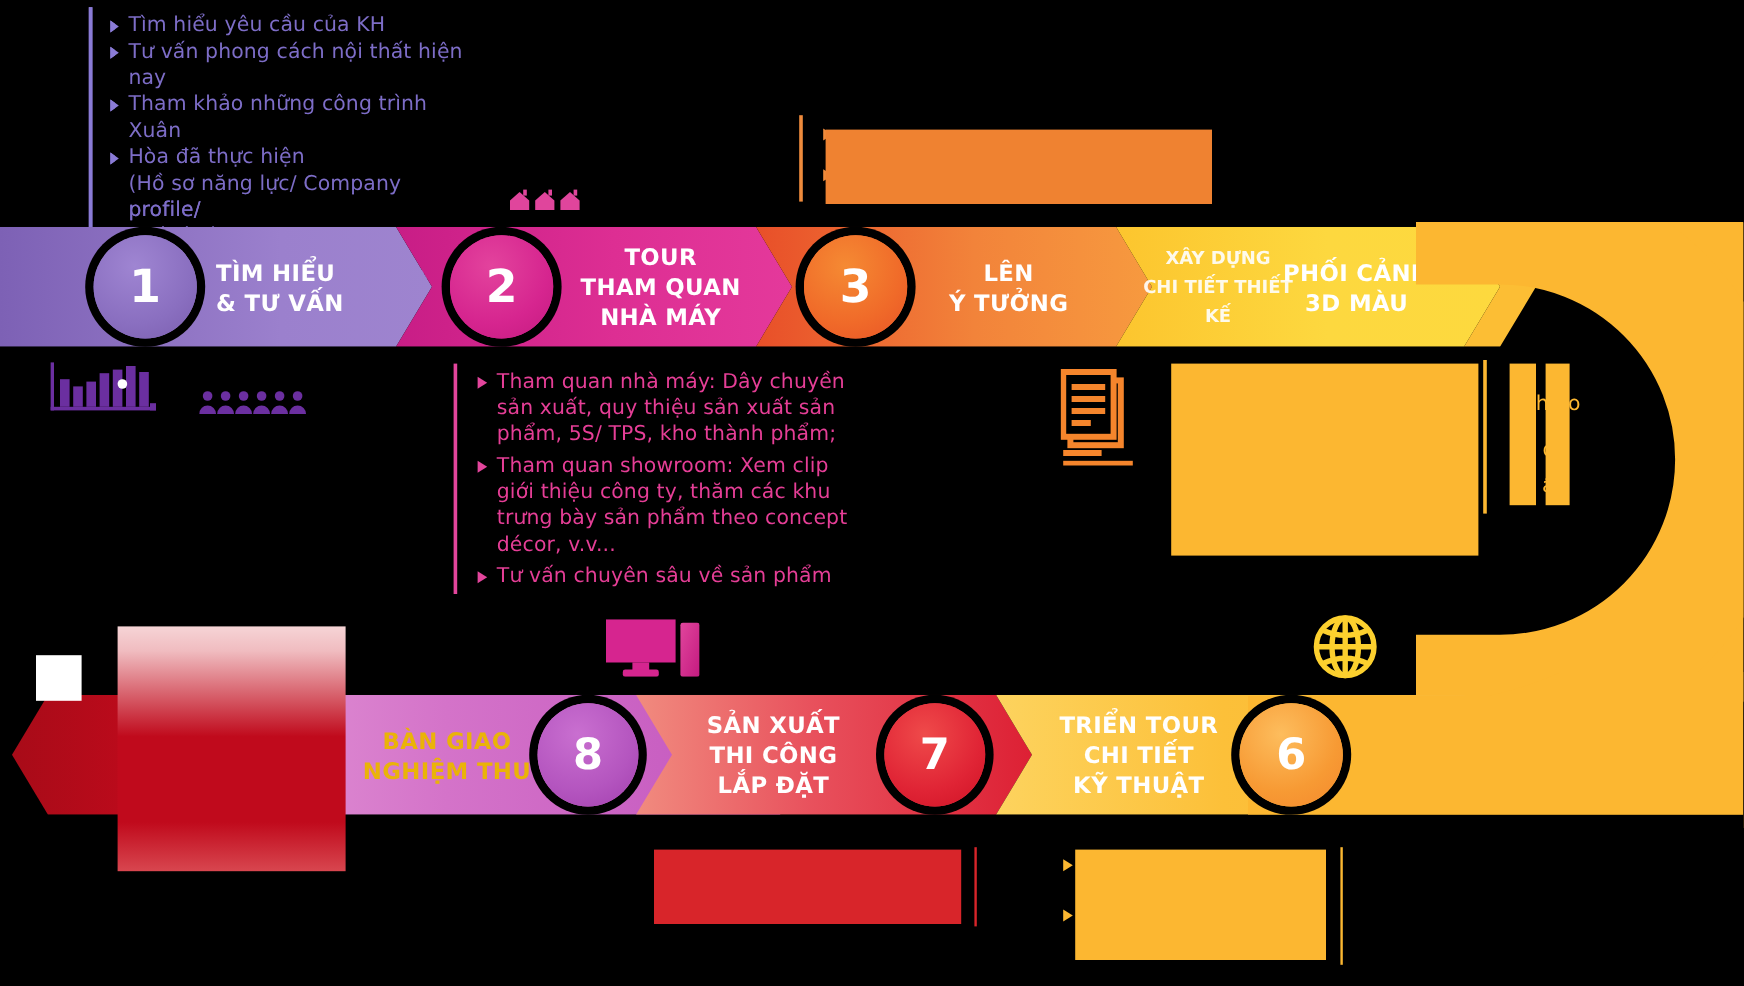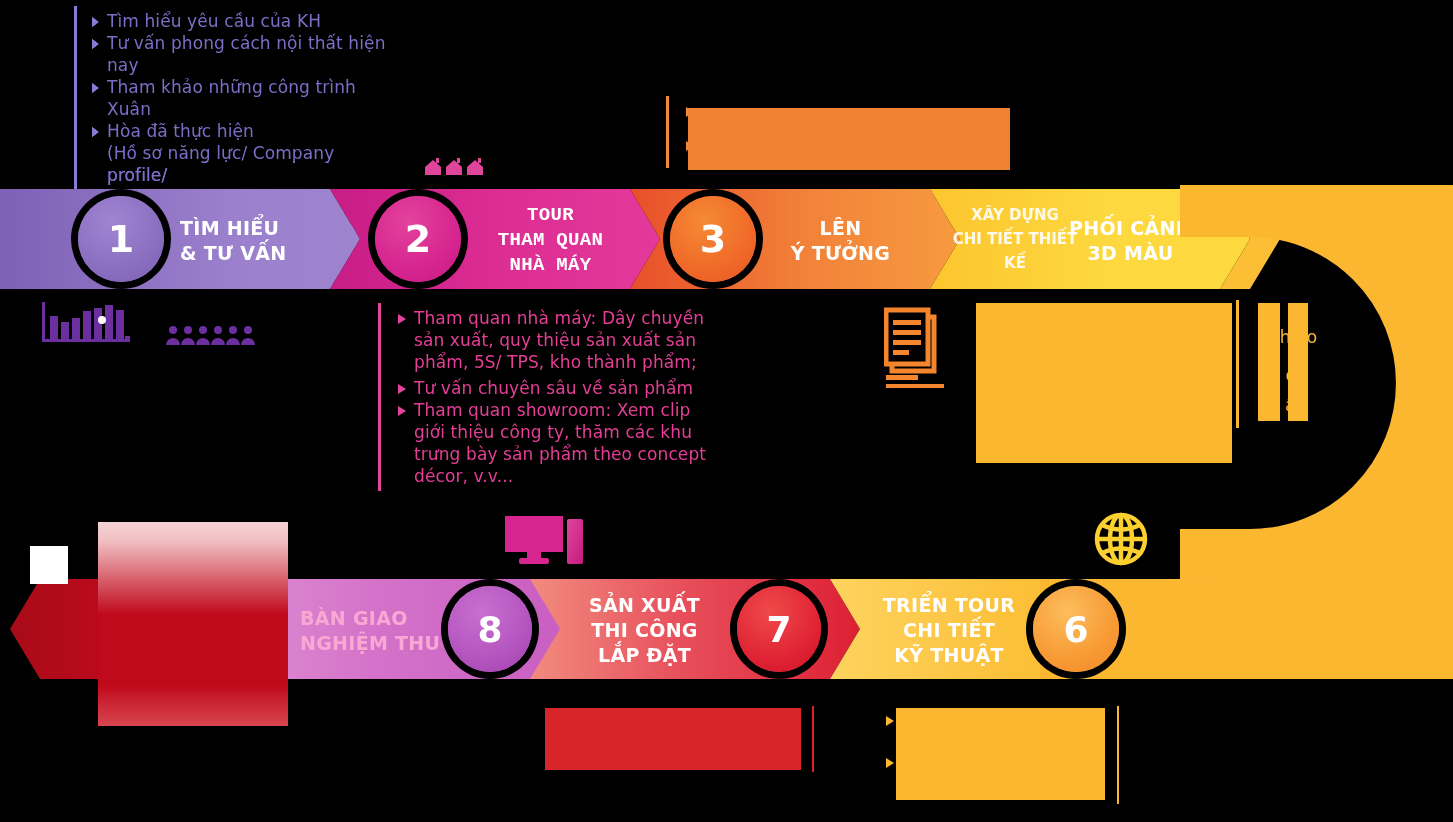--- a/index.html
+++ b/index.html
@@ -164,21 +164,21 @@
 
     <div style="position:absolute;left:0;top:0;width:360px;height:100px;
          background:linear-gradient(90deg,#7d61b5 0%,#9b80cd 65%,#9e84cf 100%);
          clip-path:polygon(0 0, 330px 0, 360px 50px, 330px 100px, 0 100px);"></div>
     <div class="lbl" style="position:absolute;left:180px;top:27px;width:140px;color:#fff;font-weight:bold;text-align:left;font-size:19px;line-height:25px;white-space:pre-line;letter-spacing:.3px;">TÌM HIỂU
 &amp; TƯ VẤN</div>
 
     <div style="position:absolute;left:330px;top:0;width:330px;height:100px;
          background:linear-gradient(90deg,#c81d86 0%,#dd2e93 55%,#e4399b 100%);
          clip-path:polygon(0 0, 300px 0, 330px 50px, 300px 100px, 0 100px, 30px 50px);"></div>
-    <div class="lbl" style="position:absolute;left:478px;top:14px;width:145px;color:#fff;font-weight:bold;text-align:center;font-size:19px;line-height:25px;white-space:pre-line;letter-spacing:.3px;font-family:Liberation Mono, monospace;">TOUR
+    <div class="lbl" style="position:absolute;left:478px;top:14px;width:145px;color:#fff;font-weight:bold;text-align:center;font-size:19px;line-height:25px;white-space:pre-line;letter-spacing:.3px;">TOUR
 THAM QUAN
 NHÀ MÁY</div>
 
     <div style="position:absolute;left:630px;top:0;width:330px;height:100px;
          background:linear-gradient(90deg,#e84f29 0%,#f2833a 55%,#f79a3f 100%);
          clip-path:polygon(0 0, 300px 0, 330px 50px, 300px 100px, 0 100px, 30px 50px);"></div>
     <div class="lbl" style="position:absolute;left:768px;top:27px;width:145px;color:#fff;font-weight:bold;text-align:center;font-size:19px;line-height:25px;white-space:pre-line;letter-spacing:.3px;">LÊN
 Ý TƯỞNG</div>
 
     <div style="position:absolute;left:930px;top:0;width:320px;height:100px;
@@ -247,27 +247,27 @@
     </svg>
   </div>
 
   <div class="txtblock" style="left:378px;top:303px;width:348px;">
     <div class="rule" style="background:#e3459c;"></div>
     <ul class="bullets" style="padding-left:16px;color:#e53e96;">
       <li style="margin-bottom:4px;">
           <span class="tri" style="border-left:8px solid #e3459c;"></span>
           <span class="tx">Tham quan nhà máy: Dây chuyền sản xuất, quy thiệu sản xuất sản phẩm, 5S/ TPS, kho thành phẩm;</span>
         </li>
-      <li>
-          <span class="tri" style="border-left:8px solid #e3459c;"></span>
-          <span class="tx">Tư vấn chuyên sâu về sản phẩm</span>
-        </li>
       <li style="margin-bottom:4px;">
           <span class="tri" style="border-left:8px solid #e3459c;"></span>
           <span class="tx">Tham quan showroom: Xem clip giới thiệu công ty, thăm các khu trưng bày sản phẩm theo concept décor, v.v...</span>
+        </li>
+      <li>
+          <span class="tri" style="border-left:8px solid #e3459c;"></span>
+          <span class="tx">Tư vấn chuyên sâu về sản phẩm</span>
         </li>
     </ul>
   </div>
 
   <div class="icon" style="left:884px;top:306px;">
     <svg width="78" height="82" viewBox="0 0 78 82">
       <g fill="none" stroke="#f5852c" stroke-width="5">
         <rect x="8" y="11" width="42" height="54"></rect>
         <rect x="2" y="4" width="42" height="54" fill="#000"></rect>
       </g>
@@ -339,21 +339,21 @@
 
   <div class="band" style="top:579px;">
 
     <div style="position:absolute;left:10px;top:0;width:120px;height:100px;
          background:linear-gradient(90deg,#a80b18 0%,#c00a1c 100%);
          clip-path:polygon(30px 0, 120px 0, 120px 100px, 30px 100px, 0 50px);"></div>
 
     <div style="position:absolute;left:120px;top:0;width:560px;height:100px;
          background:linear-gradient(90deg,#e6a0d9 0%,#d473c9 45%,#c152bd 100%);
          clip-path:polygon(0 0, 530px 0, 560px 50px, 530px 100px, 0 100px);"></div>
-    <div class="lbl" style="position:absolute;left:300px;top:27px;width:145px;color:#f9a8d4;font-weight:bold;text-align:left;font-size:19px;line-height:25px;white-space:pre-line;letter-spacing:.3px;">BÀN GIAO
+    <div class="lbl" style="position:absolute;left:300px;top:27px;width:145px;color:#eab308;font-weight:bold;text-align:center;font-size:19px;line-height:25px;white-space:pre-line;letter-spacing:.3px;">BÀN GIAO
 NGHIỆM THU</div>
 
     <div style="position:absolute;left:530px;top:0;width:330px;height:100px;
          background:linear-gradient(90deg,#f18b7f 0%,#e8505c 45%,#dd2034 100%);
          clip-path:polygon(0 0, 300px 0, 330px 50px, 300px 100px, 0 100px, 30px 50px);"></div>
     <div class="lbl" style="position:absolute;left:572px;top:14px;width:145px;color:#fff;font-weight:bold;text-align:center;font-size:19px;line-height:25px;white-space:pre-line;letter-spacing:.3px;">SẢN XUẤT
 THI CÔNG
 LẮP ĐẶT</div>
 
     <div style="position:absolute;left:830px;top:0;width:420px;height:100px;

